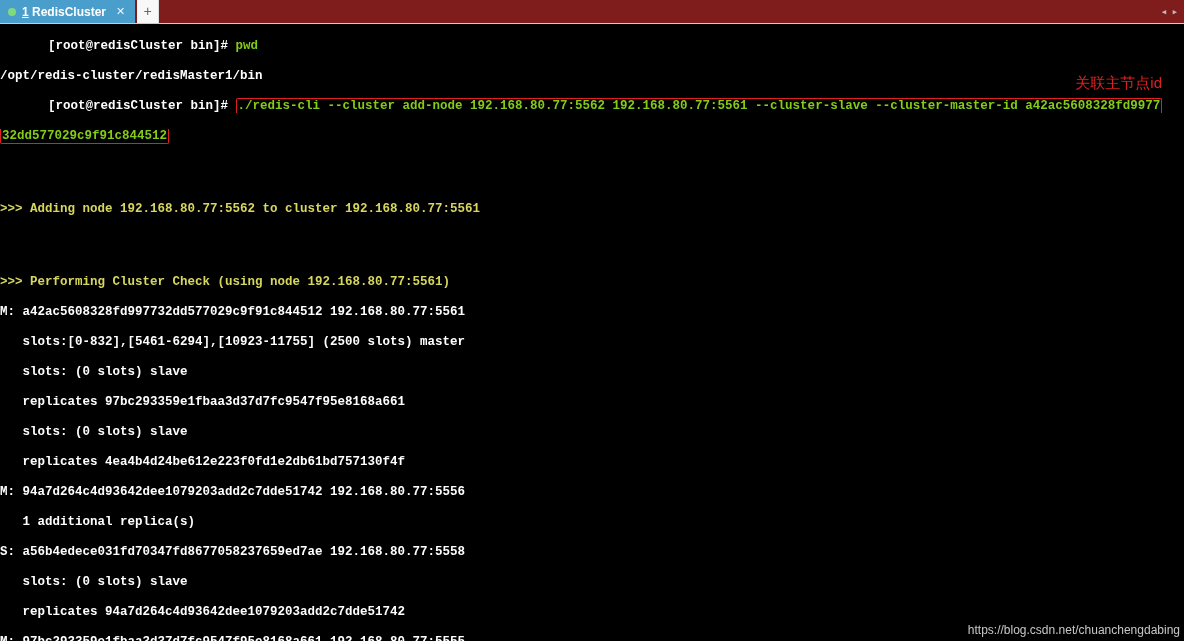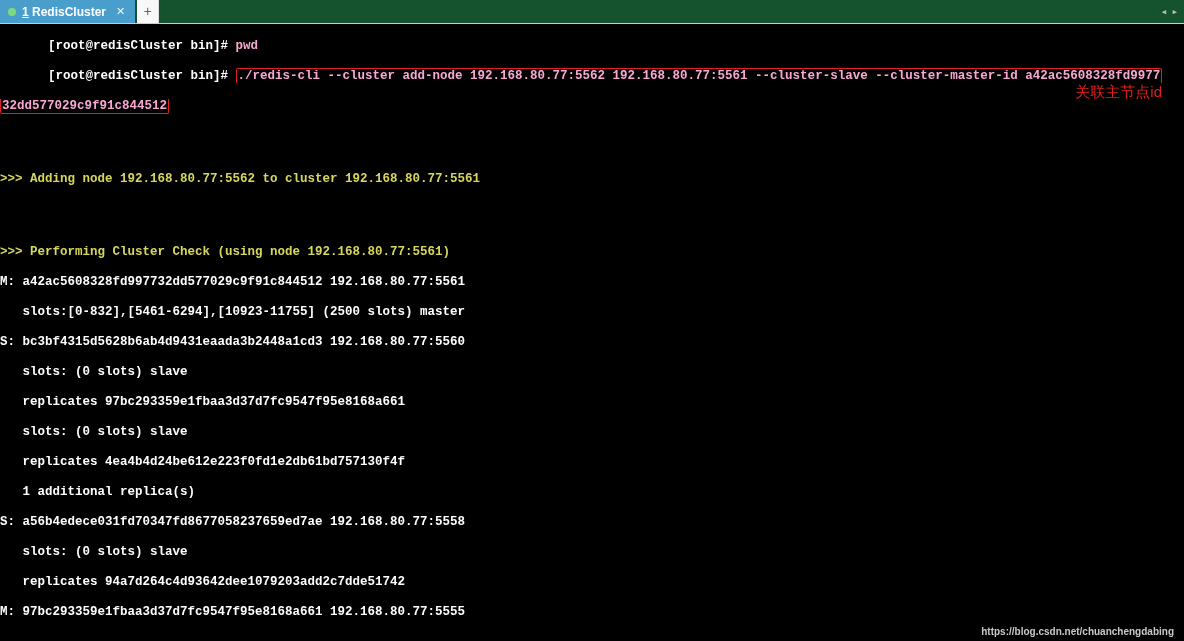--- a/index.html
+++ b/index.html
@@ -7,21 +7,21 @@
     font-family: "Consolas", "Courier New", monospace;
     font-size: 12.5px;
     background: #000;
     color: #fff;
     width: 1184px;
     height: 641px;
     overflow: hidden;
     position: relative;
   }
   .tabbar {
-    background: #14532d;
+    background: #7f1d1d;
     height: 24px;
     display: flex;
     align-items: stretch;
     border-bottom: 1px solid #ccc;
     position: relative;
   }
   .tab {
     background: #4a9ecc;
     color: #fff;
     padding: 3px 10px 3px 8px;
@@ -70,44 +70,44 @@
   .terminal {
     background: #000;
     padding: 0 0 0 0;
     line-height: 15px;
     white-space: pre;
     font-weight: bold;
     position: relative;
   }
   .row { white-space: pre; }
   .prompt-user { color: #fff; padding-left: 48px; }
-  .cmd { color: #f9a8d4; }
+  .cmd { color: #84cc16; }
   .yellowb { color: #d7d75f; font-weight: bold; margin-top: 43px; }
   .white { color: #fff; }
   .redbox {
     border: 1px solid #e02020;
     border-radius: 2px;
     padding: 0 1px;
     display: inline;
   }
   .anno {
     position: absolute;
     color: #e02020;
     font-family: "SimSun", Arial, sans-serif;
     font-size: 15px;
     font-weight: normal;
   }
   .watermark {
     position: absolute;
-    right: 10px;
+    right: 4px;
     bottom: 4px;
     color: #c8c8c8;
     font-family: Arial, sans-serif;
-    font-size: 10px;
-    font-weight: bold;
+    font-size: 12px;
+    font-weight: normal;
   }
   
   .redbox-top { border-bottom: none; border-bottom-left-radius:0; border-bottom-right-radius:0; }
   .redbox-bottom { border-top: none; border-top-left-radius:0; border-top-right-radius:0;}
 </style>
 </head>
 <body>
 
 <div class="tabbar">
   <div class="tab">
@@ -117,31 +117,32 @@
   </div>
   <div class="addtab">+</div>
   <div class="navbtns">
     <span>◂</span>
     <span>▸</span>
   </div>
 </div>
 
 <div class="terminal">
 <div class="row"><span class="prompt-user">[root@redisCluster bin]# </span><span class="cmd">pwd</span></div>
+<div class="row white">/opt/redis-cluster/redisMaster1/bin</div>
 <div class="row"><span class="prompt-user">[root@redisCluster bin]# </span><span class="redbox redbox-top"><span class="cmd">./redis-cli --cluster add-node 192.168.80.77:5562 192.168.80.77:5561 --cluster-slave --cluster-master-id a42ac5608328fd9977</span></span></div>
 <div class="row"><span class="redbox redbox-bottom"><span class="cmd">32dd577029c9f91c844512</span></span></div>
 <div class="row yellowb">&gt;&gt;&gt; Adding node 192.168.80.77:5562 to cluster 192.168.80.77:5561</div>
 <div class="row yellowb">&gt;&gt;&gt; Performing Cluster Check (using node 192.168.80.77:5561)</div>
 <div class="row white">M: a42ac5608328fd997732dd577029c9f91c844512 192.168.80.77:5561</div>
 <div class="row white">   slots:[0-832],[5461-6294],[10923-11755] (2500 slots) master</div>
-<div class="row white">S: bc3bf4315d5628b6ab4d9431eaada3b2448a1cd3 192.168.80.77:5560</div>
 <div class="row white">   slots: (0 slots) slave</div>
 <div class="row white">   replicates 97bc293359e1fbaa3d37d7fc9547f95e8168a661</div>
 <div class="row white">   slots: (0 slots) slave</div>
 <div class="row white">   replicates 4ea4b4d24be612e223f0fd1e2db61bd757130f4f</div>
+<div class="row white">M: 94a7d264c4d93642dee1079203add2c7dde51742 192.168.80.77:5556</div>
 <div class="row white">   1 additional replica(s)</div>
 <div class="row white">S: a56b4edece031fd70347fd8677058237659ed7ae 192.168.80.77:5558</div>
 <div class="row white">   slots: (0 slots) slave</div>
 <div class="row white">   replicates 94a7d264c4d93642dee1079203add2c7dde51742</div>
 <div class="row white">M: 97bc293359e1fbaa3d37d7fc9547f95e8168a661 192.168.80.77:5555</div>
 
 
 
 
 
@@ -149,16 +150,16 @@
 
 
 
 
 
 <div class="row white"></div>
 
 
 
 
-<div class="anno" style="top:60px; right:22px;">关联主节点id</div>
+<div class="anno" style="top:51px; right:22px;">关联主节点id</div>
 </div>
 
 <div class="watermark">https://blog.csdn.net/chuanchengdabing</div>
 
 </body></html>

